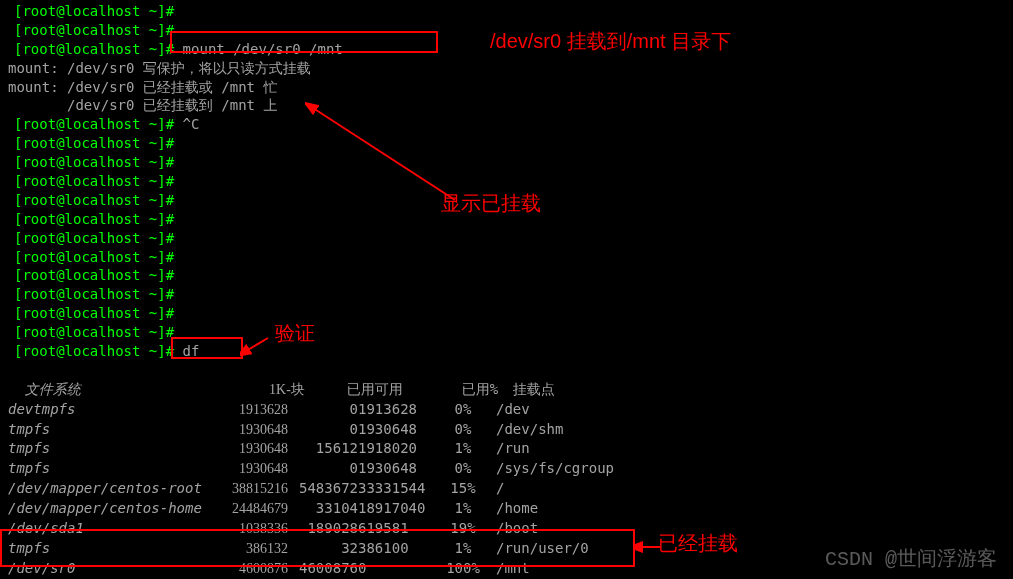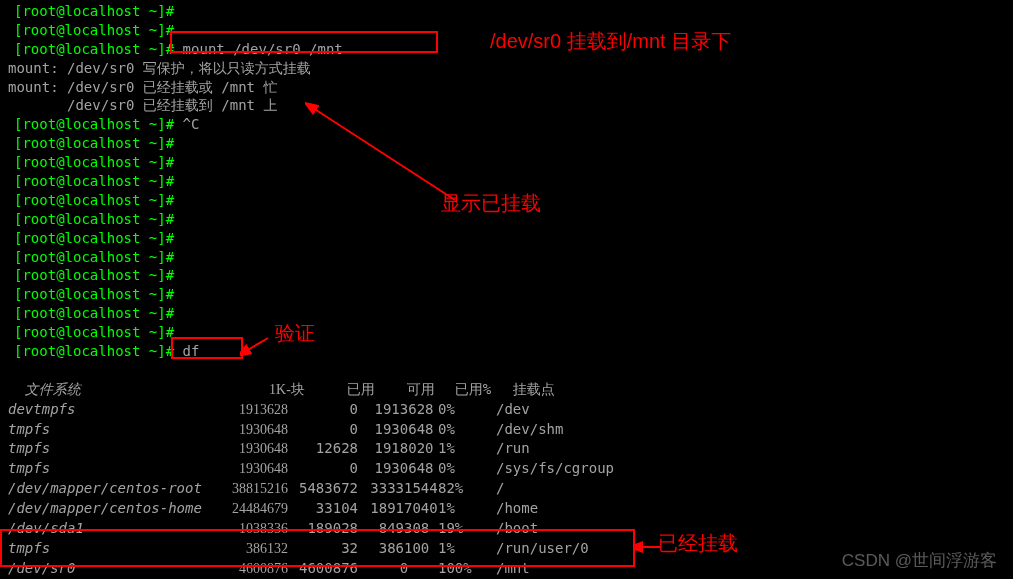--- a/index.html
+++ b/index.html
@@ -33,29 +33,29 @@
     }
     .arrow-svg {
       position: absolute;
       pointer-events: none;
     }
     .watermark {
       position: absolute;
       right: 16px;
       bottom: 6px;
       color: rgba(200,200,200,0.45);
-      font-family: Liberation Sans, sans-serif;
-      font-size: 17px;
+      font-family: Liberation Mono, monospace;
+      font-size: 20px;
     }
     .df-header span, .df-row span { display: inline-block; }
     .col1 { width: 200px; font-style: italic; }
     .col2 { width: 80px; text-align: right; font-family: Liberation Serif, serif; }
     .col3 { width: 70px; text-align: right; }
-    .col4 { width: 80px; text-align: center; padding-left: 12px; }
-    .col5 { width: 50px; text-align: left; }
+    .col4 { width: 80px; text-align: left; }
+    .col5 { width: 50px; text-align: center; }
     .col6 { padding-left: 8px; }
   </style>
 </head>
 <body>
 
 <div class="line"><span class="green">[root@localhost ~]#</span></div>
 <div class="line"><span class="green">[root@localhost ~]#</span></div>
 <div class="line"><span class="green">[root@localhost ~]#</span><span class="white"> </span><span class="white">mount /dev/sr0 /mnt</span></div>
 <div class="line white">mount: /dev/sr0 写保护，将以只读方式挂载</div>
 <div class="line white">mount: /dev/sr0 已经挂载或 /mnt 忙</div>
@@ -73,25 +73,25 @@
 <div class="line"><span class="green">[root@localhost ~]#</span></div>
 <div class="line"><span class="green">[root@localhost ~]#</span></div>
 <div class="line"><span class="green">[root@localhost ~]#</span><span class="white"> </span><span class="white">df</span></div>
 
 <div class="line white df-header">
   <span class="col1">文件系统</span><span class="col2">1K-块</span><span class="col3">已用</span><span class="col4">可用</span><span class="col5">已用%</span><span class="col6">挂载点</span>
 </div>
 
 <div class="line white df-row"><span class="col1">devtmpfs</span><span class="col2">1913628</span><span class="col3">0</span><span class="col4">1913628</span><span class="col5">0%</span><span class="col6">/dev</span></div>
 <div class="line white df-row"><span class="col1">tmpfs</span><span class="col2">1930648</span><span class="col3">0</span><span class="col4">1930648</span><span class="col5">0%</span><span class="col6">/dev/shm</span></div>
-<div class="line white df-row"><span class="col1">tmpfs</span><span class="col2">1930648</span><span class="col3">12628</span><span class="col4">1918020</span><span class="col5">1%</span><span class="col6">/run</span></div>
+<div class="line white df-row"><span class="col1">tmpfs</span><span class="col2">1930648</span><span class="col3">15612</span><span class="col4">1918020</span><span class="col5">1%</span><span class="col6">/run</span></div>
 <div class="line white df-row"><span class="col1">tmpfs</span><span class="col2">1930648</span><span class="col3">0</span><span class="col4">1930648</span><span class="col5">0%</span><span class="col6">/sys/fs/cgroup</span></div>
-<div class="line white df-row"><span class="col1">/dev/mapper/centos-root</span><span class="col2">38815216</span><span class="col3">5483672</span><span class="col4">33331544</span><span class="col5">82%</span><span class="col6">/</span></div>
+<div class="line white df-row"><span class="col1">/dev/mapper/centos-root</span><span class="col2">38815216</span><span class="col3">5483672</span><span class="col4">33331544</span><span class="col5">15%</span><span class="col6">/</span></div>
 <div class="line white df-row"><span class="col1">/dev/mapper/centos-home</span><span class="col2">24484679</span><span class="col3">33104</span><span class="col4">18917040</span><span class="col5">1%</span><span class="col6">/home</span></div>
-<div class="line white df-row"><span class="col1">/dev/sda1</span><span class="col2">1038336</span><span class="col3">189028</span><span class="col4">849308</span><span class="col5">19%</span><span class="col6">/boot</span></div>
+<div class="line white df-row"><span class="col1">/dev/sda1</span><span class="col2">1038336</span><span class="col3">189028</span><span class="col4">619581</span><span class="col5">19%</span><span class="col6">/boot</span></div>
 <div class="line white df-row"><span class="col1">tmpfs</span><span class="col2">386132</span><span class="col3">32</span><span class="col4">386100</span><span class="col5">1%</span><span class="col6">/run/user/0</span></div>
 <div class="line white df-row"><span class="col1">/dev/sr0</span><span class="col2">4600876</span><span class="col3">4600876</span><span class="col4">0</span><span class="col5">100%</span><span class="col6">/mnt</span></div>
 <div class="line"><span class="green">[root@localhost ~]#</span> <span class="cursor"></span></div>
 
 <div class="red-box" style="left:170px; top:31px; width:268px; height:22px;"></div>
 <div class="red-box" style="left:171px; top:337px; width:72px; height:22px;"></div>
 <div class="red-box" style="left:0px; top:529px; width:635px; height:38px;"></div>
 
 <div class="red-text" style="left:490px; top:28px;">/dev/sr0 挂载到/mnt 目录下</div>
 <div class="red-text" style="left:441px; top:190px;">显示已挂载</div>

